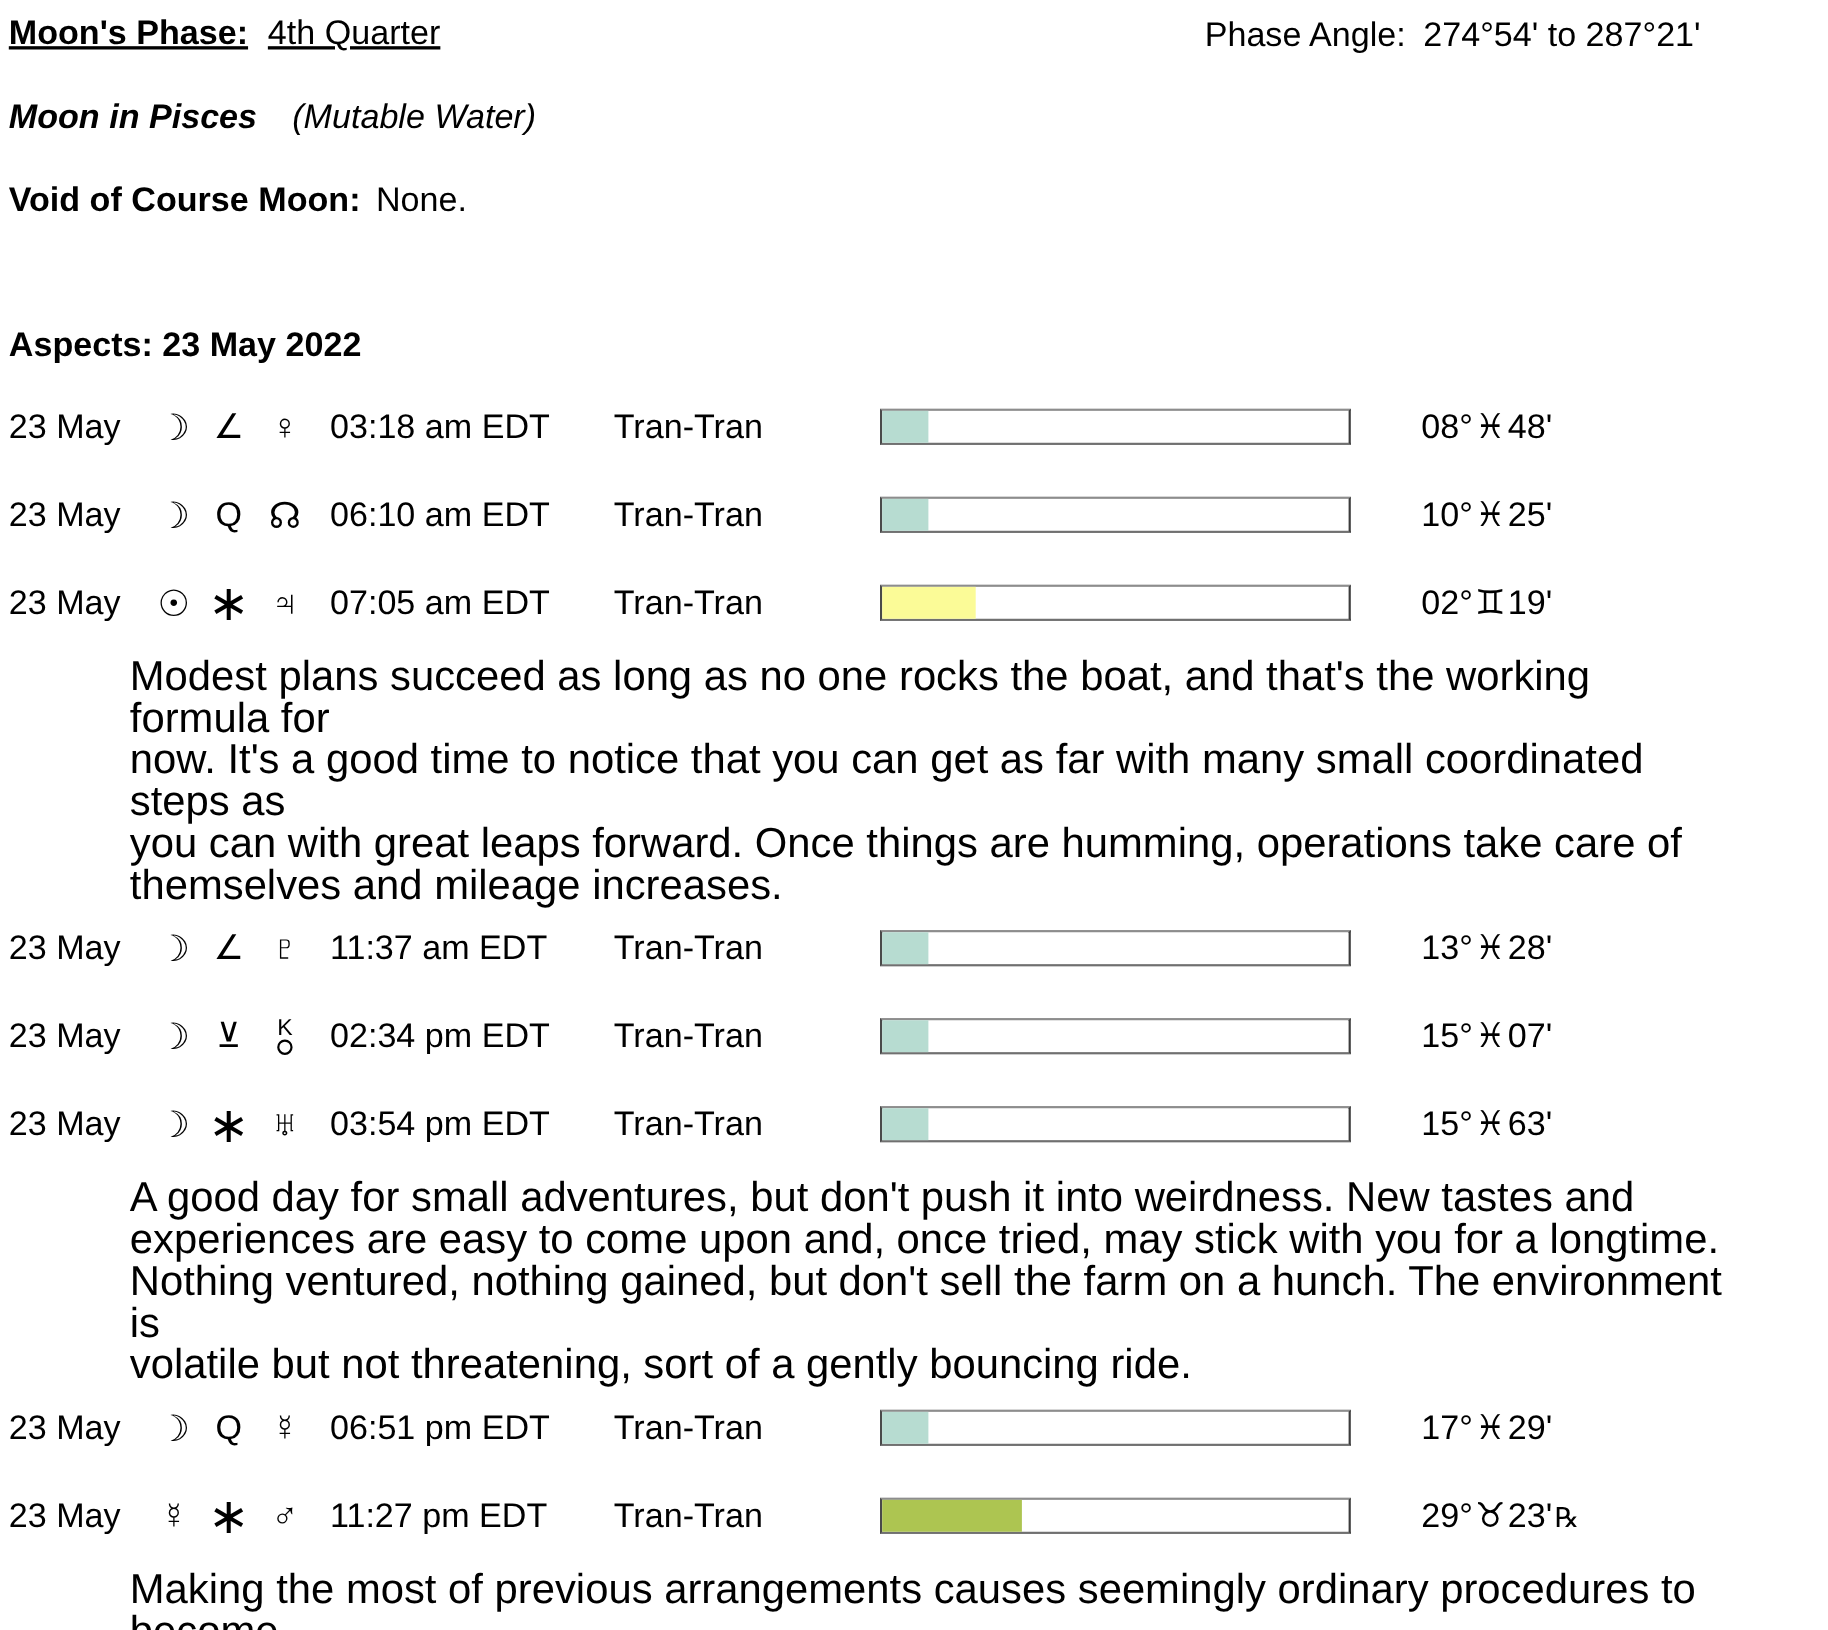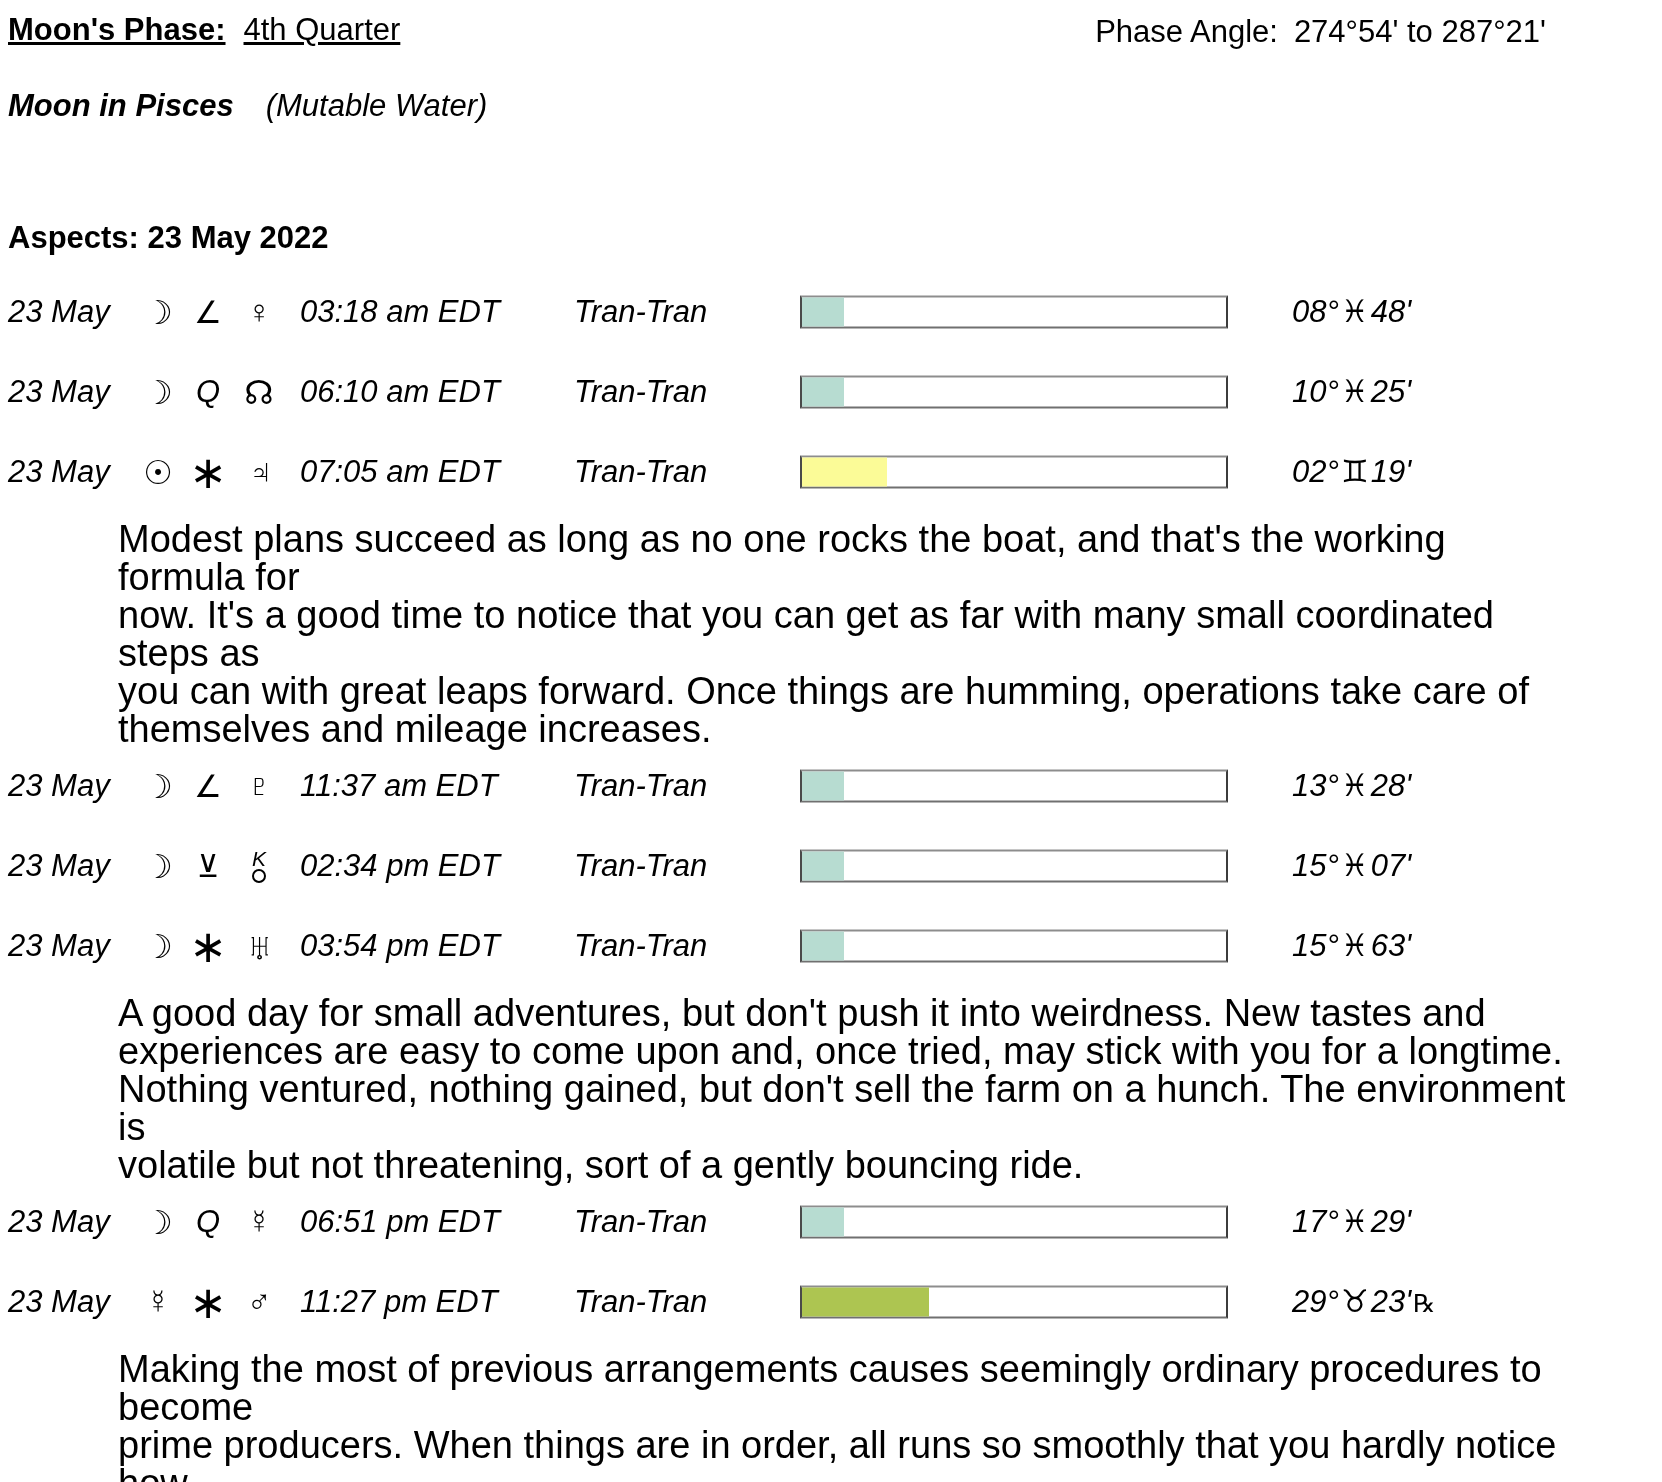--- a/index.html
+++ b/index.html
@@ -18,34 +18,34 @@
   .phase-right .pa-val { margin-left:16px; }
 
   .line2 { margin-top:40px; height:36px;font-style:italic; }
   .sign-note { margin-left:32px; }
   .line3 { margin-top:40px; height:36px; }
   .void-val { margin-left:14px; }
 
   .heading { margin-top:96px; width:1548px; text-align:left; font-weight:bold; height:36px; }
 
   .rows { margin-top:38px; }
-  .arow { position:relative; height:36px; margin-bottom:44px; display:flex; align-items:flex-end;font-style:italic; }
+  .arow { position:relative; height:36px; margin-bottom:44px; display:flex; align-items:flex-start; }
   .c-date { width:124px; white-space:nowrap; }
   .c-sym  { display:inline-flex; justify-content:center; align-items:center; height:36px; }
   .c-p1   { width:52px; font-size:33px; }
   .c-asp  { width:48px; }
   .c-asp.big-ast { font-size:45px; }
   .c-p2   { width:54px; font-size:33px; }
   .c-p2.chiron { flex-direction:column; font-size:21px; line-height:18px; }
   .c-p2.chiron::after {
     content:""; display:block; width:10px; height:10px;
     border:2.5px solid #000; border-radius:50%; margin-top:1px;
   }
   .c-time { margin-left:14px; width:238px; white-space:nowrap; }
-  .c-type { margin-left:36px; white-space:nowrap; }
+  .c-type { margin-left:20px; white-space:nowrap; }
 
   .bar {
     position:absolute; left:792px; top:50%; transform:translateY(-50%);
     width:424px; height:29px; background:#fff;
     border:2px solid;
     border-color:#8d8d8d #3c3c3c #707070 #4a4a4a;
   }
   .fill { display:block; height:100%; width:0; }
 
   .c-pos { position:absolute; left:1284px; white-space:nowrap; }
@@ -70,20 +70,23 @@
     </span>
     <span class="phase-right">
       <span>Phase Angle:</span><span class="pa-val">274°54' to 287°21'</span>
     </span>
   </div>
 
   <div class="line2">
     <span class="b">Moon in Pisces</span><span class="sign-note">(Mutable Water)</span>
   </div>
 
+  <div class="line3">
+    <span class="b">Void of Course Moon:</span><span class="void-val">None.</span>
+  </div>
 
   <div class="heading">Aspects: 23 May 2022</div>
 
   <div class="rows" id="rows">
       <div class="arow">
     <span class="c-date">23 May</span>
     <span class="c-sym c-p1">☽</span>
     <span class="c-sym c-asp">∠</span>
     <span class="c-sym c-p2">♀</span>
     <span class="c-time">03:18 am EDT</span>

